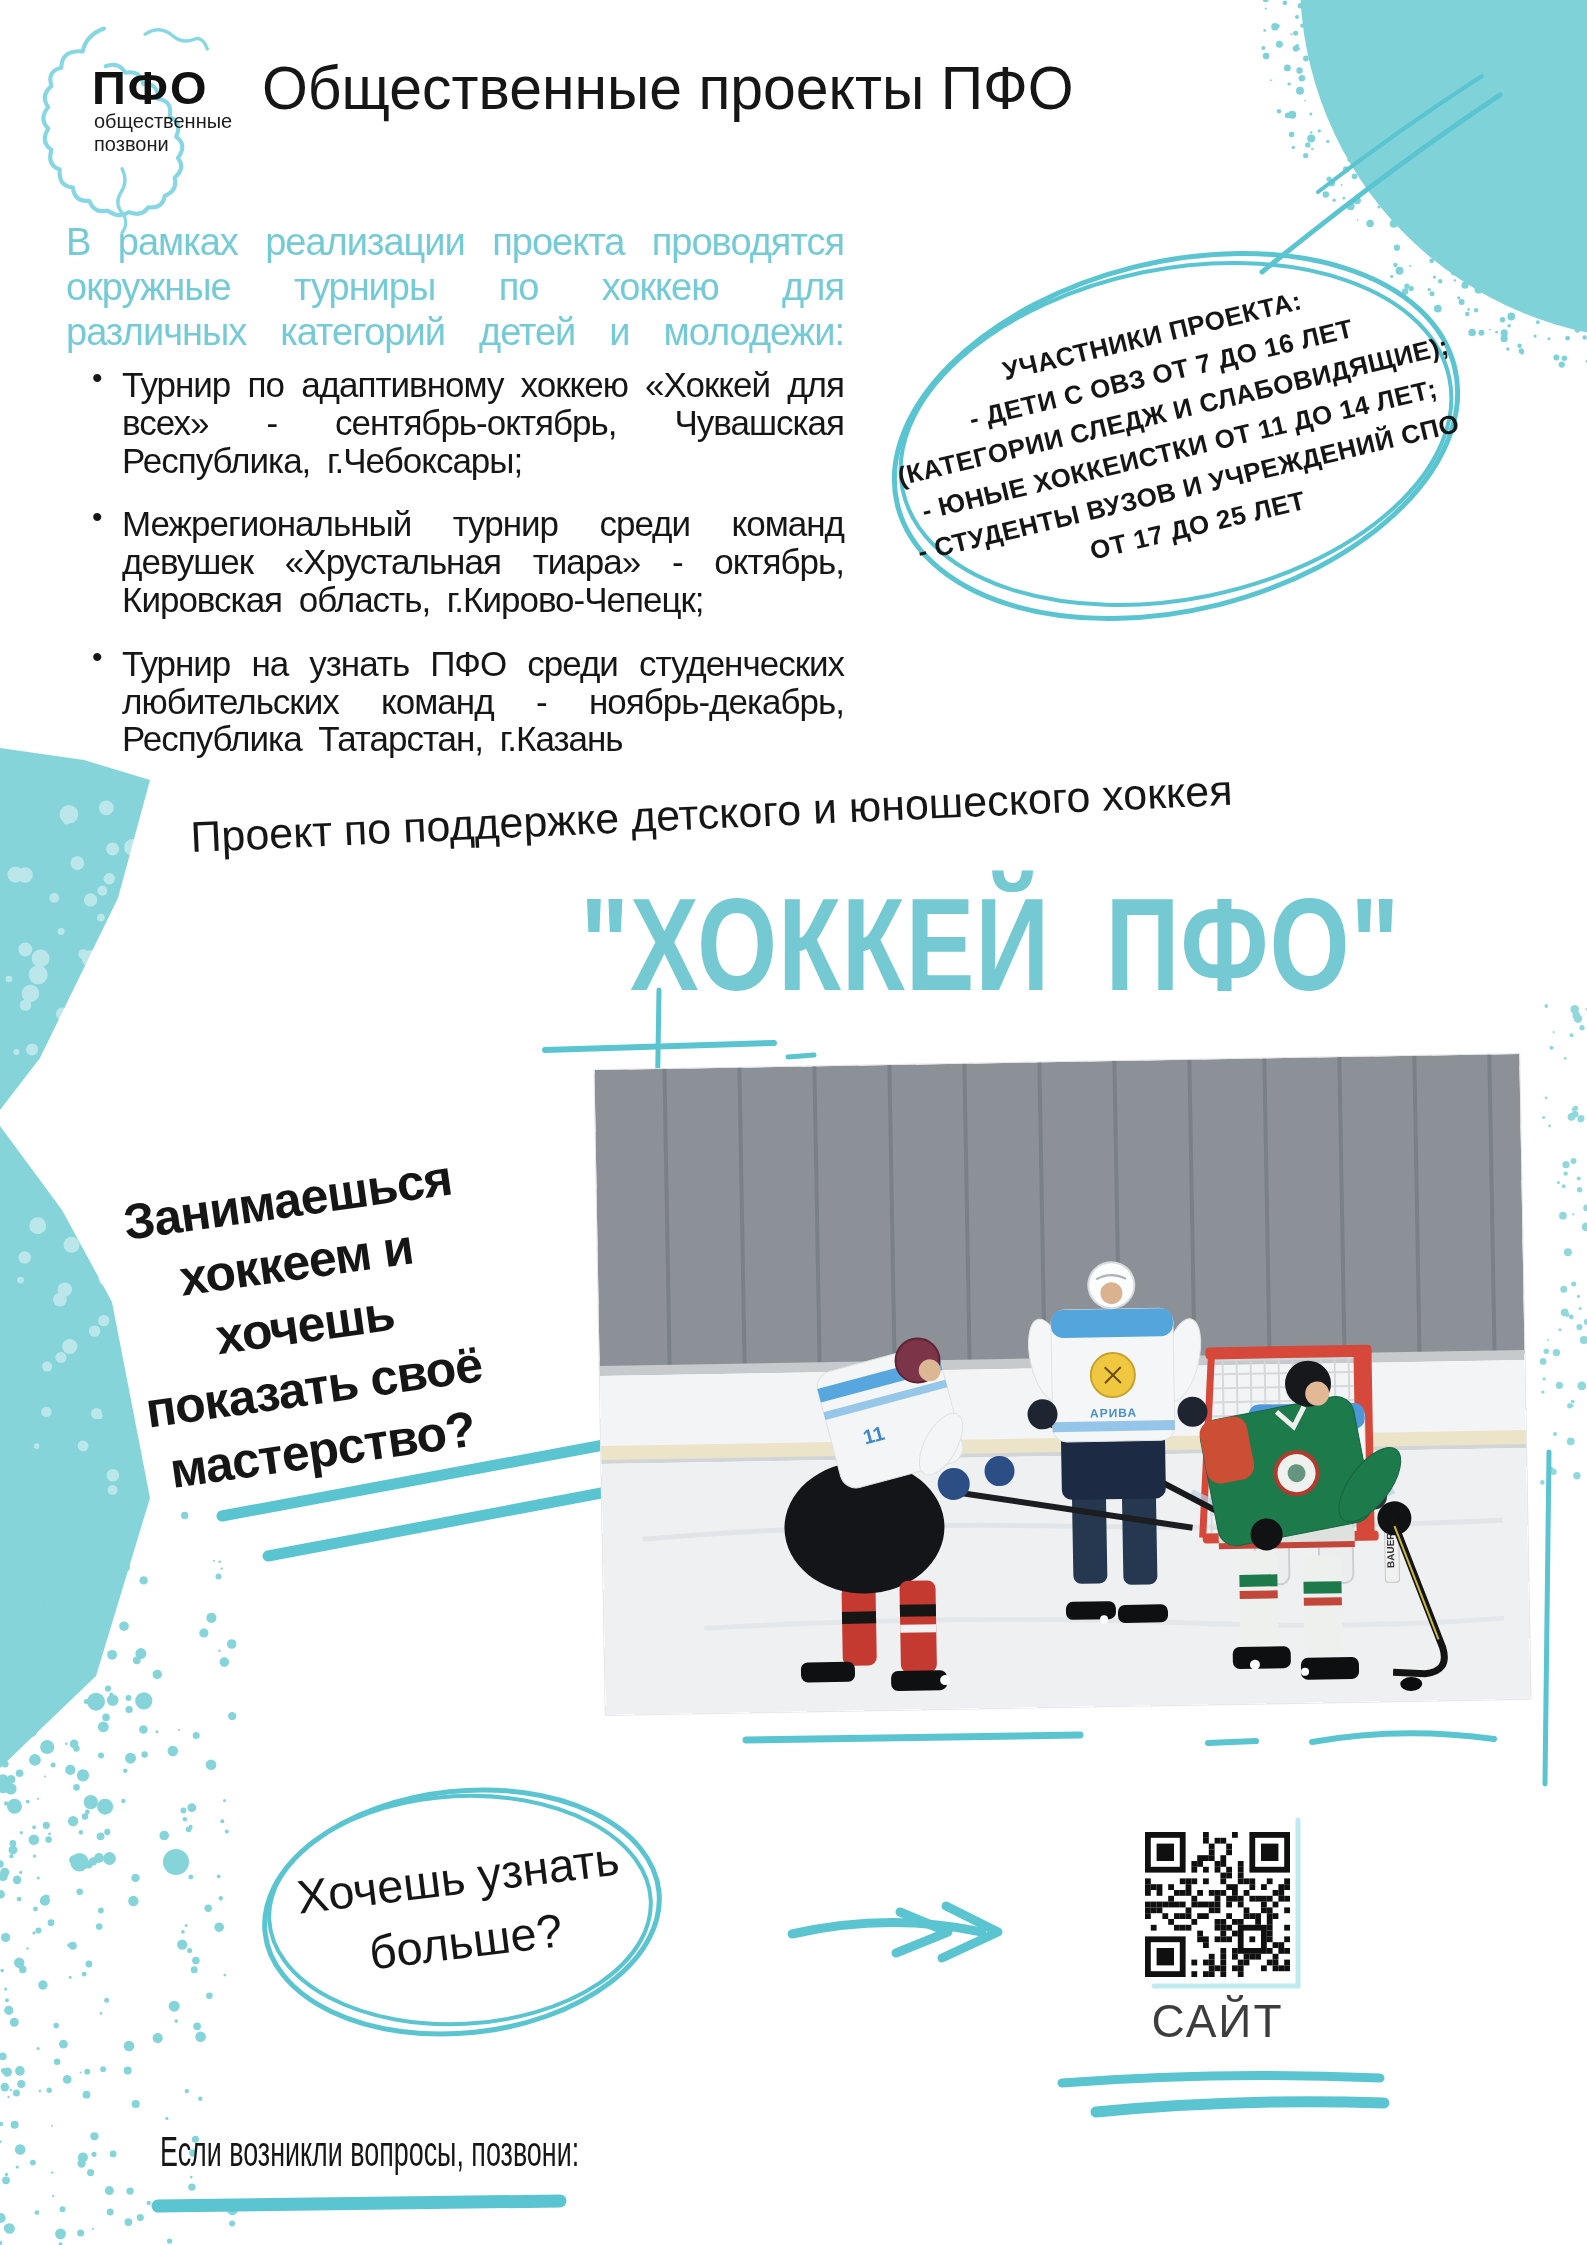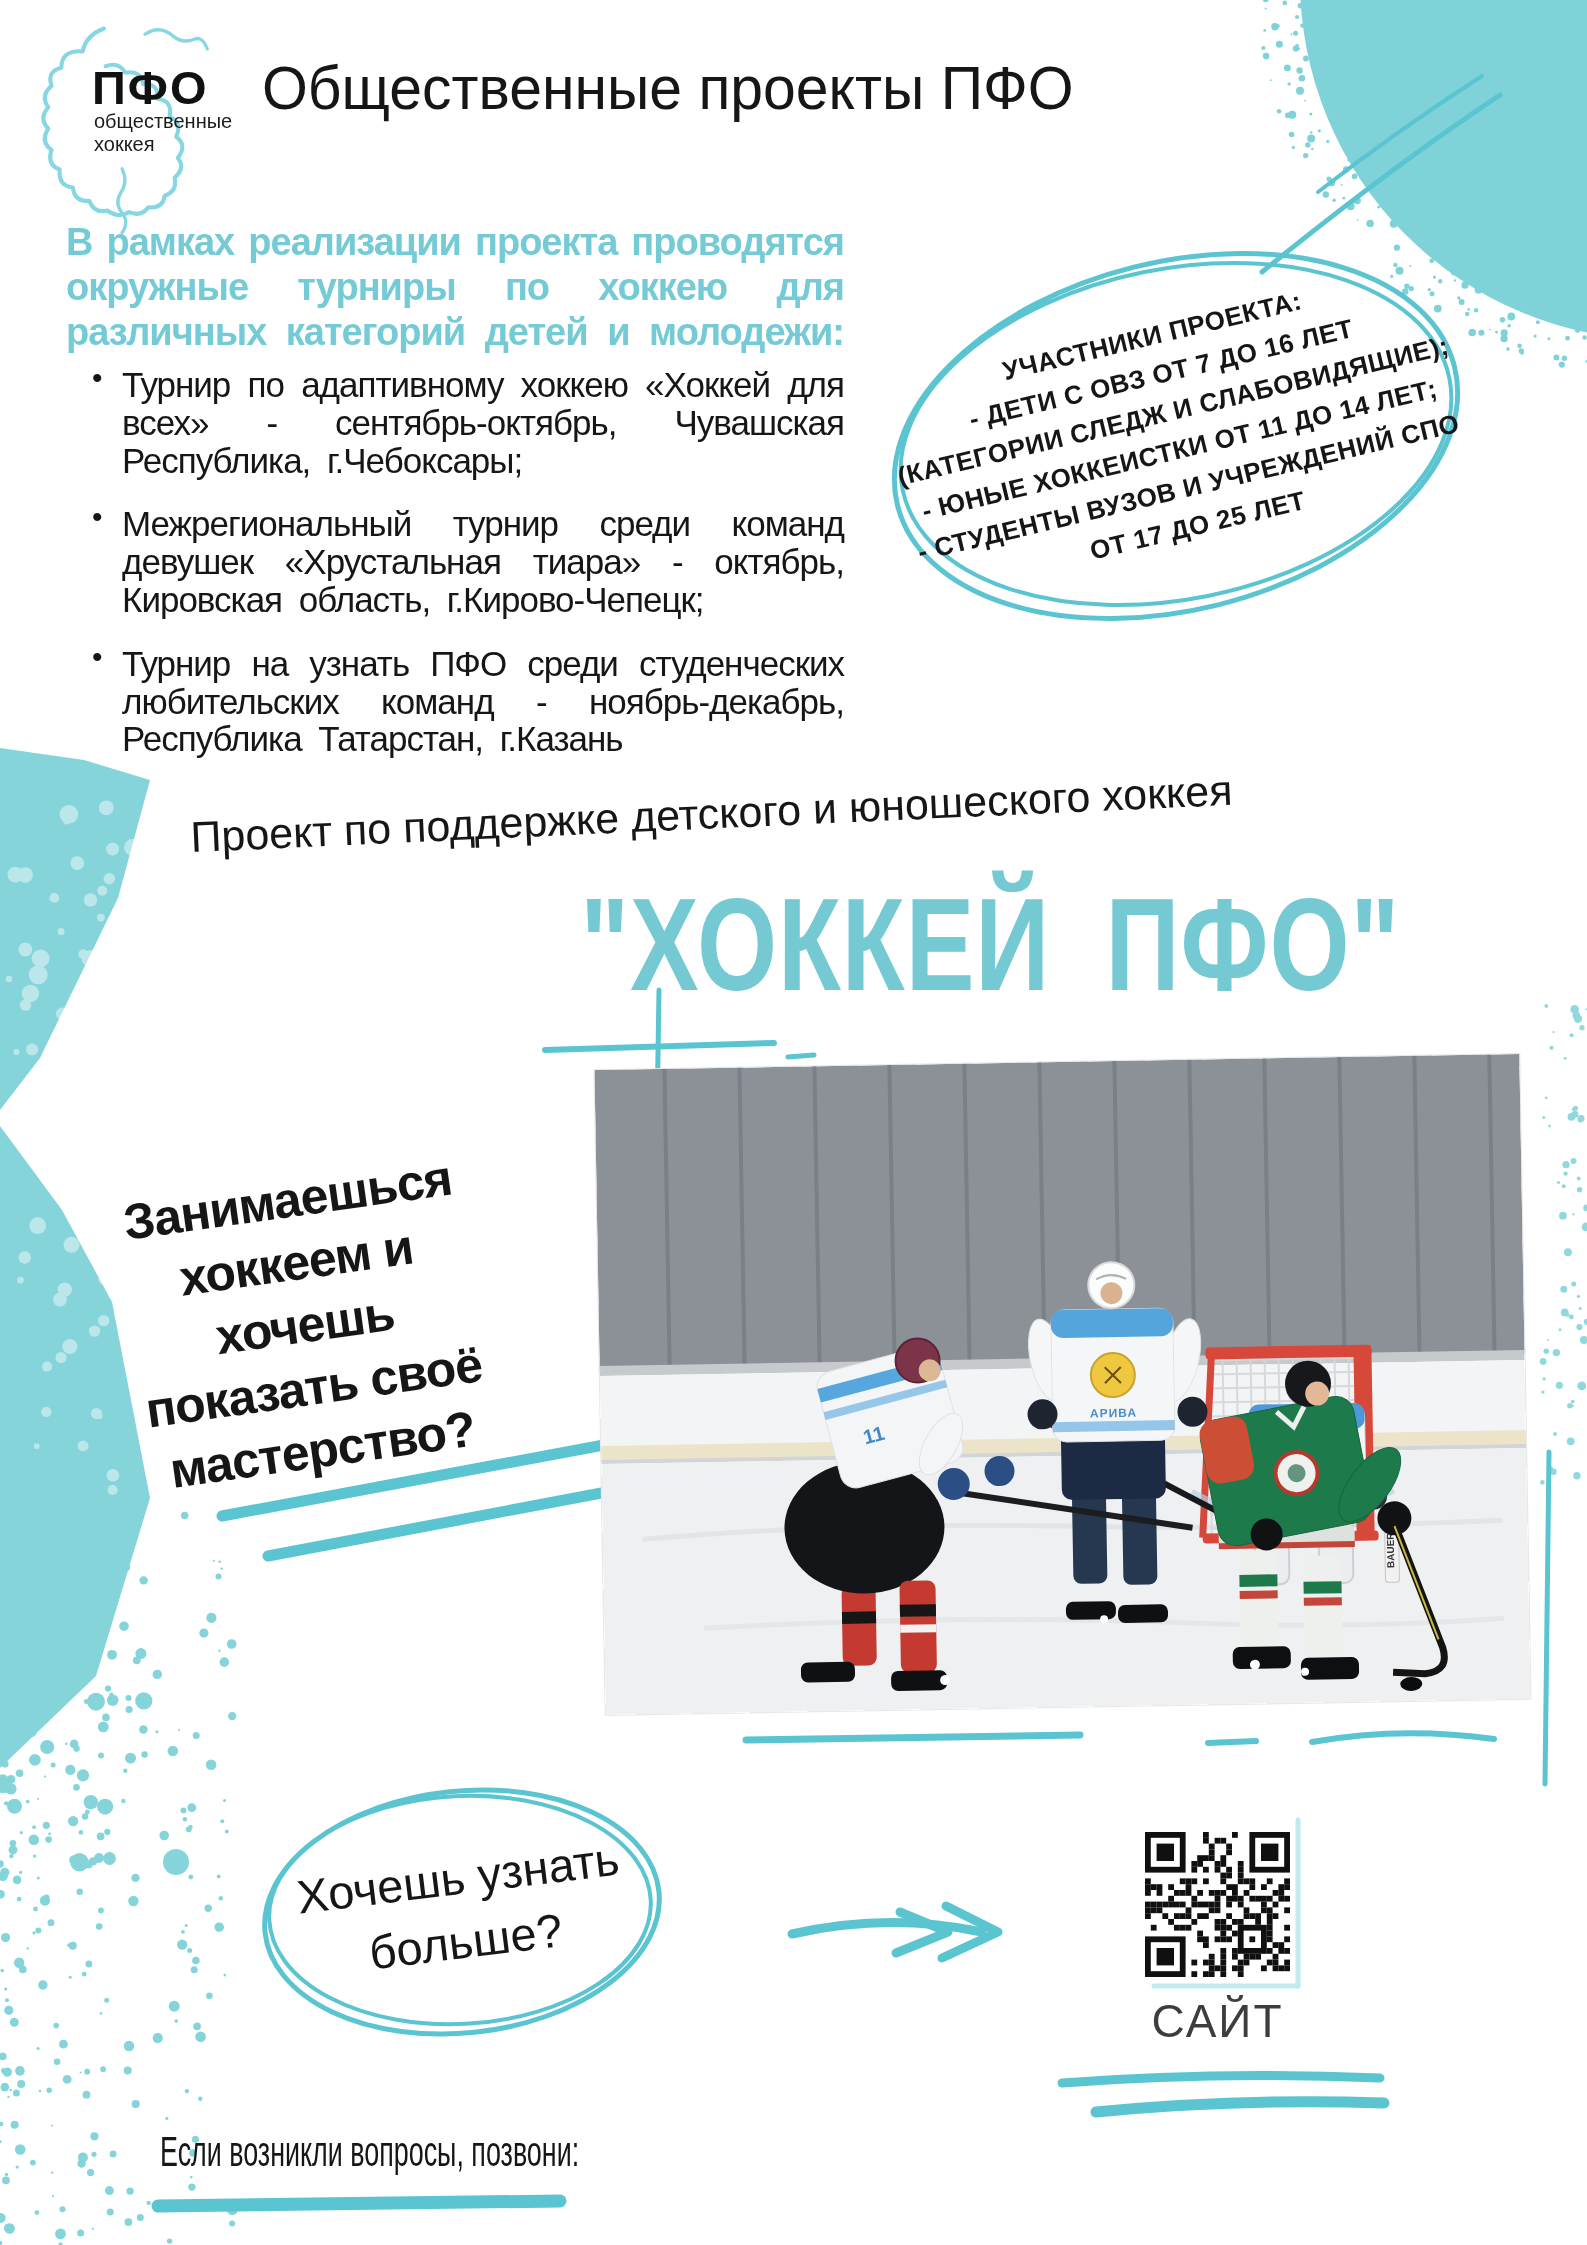--- a/index.html
+++ b/index.html
@@ -15,21 +15,21 @@
 
   
   .logo-brand{position:absolute;left:92px;top:60px;font-size:47px;font-weight:bold;
               letter-spacing:2px;color:#111;z-index:2;}
   .logo-tagline{position:absolute;left:94px;top:110px;font-size:20px;font-weight:400;
                 line-height:23px;color:#1c1c1c;z-index:2;}
   
   .header-title{position:absolute;left:262px;top:52px;font-size:62px;font-weight:400;
                 white-space:nowrap;transform:scaleX(0.95);transform-origin:left top;z-index:2;}
   
-  .intro{position:absolute;left:66px;top:220px;width:778px;font-size:38px;font-weight:700;
+  .intro{position:absolute;left:66px;top:220px;width:778px;font-size:38px;font-weight:400;
          color:var(--intro);letter-spacing:-1px;line-height:45px;z-index:2;}
   .intro-line{display:block;text-align:justify;text-align-last:justify;}
   
   .tours{position:absolute;left:88px;top:366px;width:756px;z-index:2;}
   .tour-item{position:relative;padding-left:34px;margin-bottom:26px;font-size:35px;
              letter-spacing:-1px;word-spacing:8px;line-height:1.08;text-align:justify;}
   .bullet-dot{position:absolute;left:4px;top:-4px;font-size:30px;}
   
   .participants{position:absolute;left:895px;top:314px;width:560px;text-align:center;
                 transform:rotate(-13.5deg);font-size:26px;font-weight:600;line-height:39px;
@@ -670,21 +670,21 @@
                q16 6 24 -6 q18 2 20 -14 q16 -6 12 -22 q14 -12 4 -24 q12 -16 -2 -26 q8 -18 -8 -24
                q4 -20 -14 -22 q0 -20 -18 -18 q-4 -18 -22 -14 q-8 -14 -24 -8"></path>
       <path d="M150 32 q18 -12 34 2 q12 10 26 4 q10 -4 16 12" stroke-width="4"></path>
       <path d="M122 196 q8 16 -2 30 q-8 14 4 26 q6 12 -2 22" stroke-width="4"></path>
     </g>
   </svg>
 
   <div class="logo-brand">ПФО</div>
   <div class="logo-tagline">
     <span style="display:block">общественные</span>
-    <span style="display:block">хоккея</span>
+    <span style="display:block">позвони</span>
   </div>
 
   <div class="header-title">Общественные проекты ПФО</div>
 
   <div class="intro">
     <span class="intro-line">В рамках реализации проекта проводятся</span>
     <span class="intro-line">окружные турниры по хоккею для</span>
     <span class="intro-line">различных категорий детей и молодежи:</span>
   </div>
 

